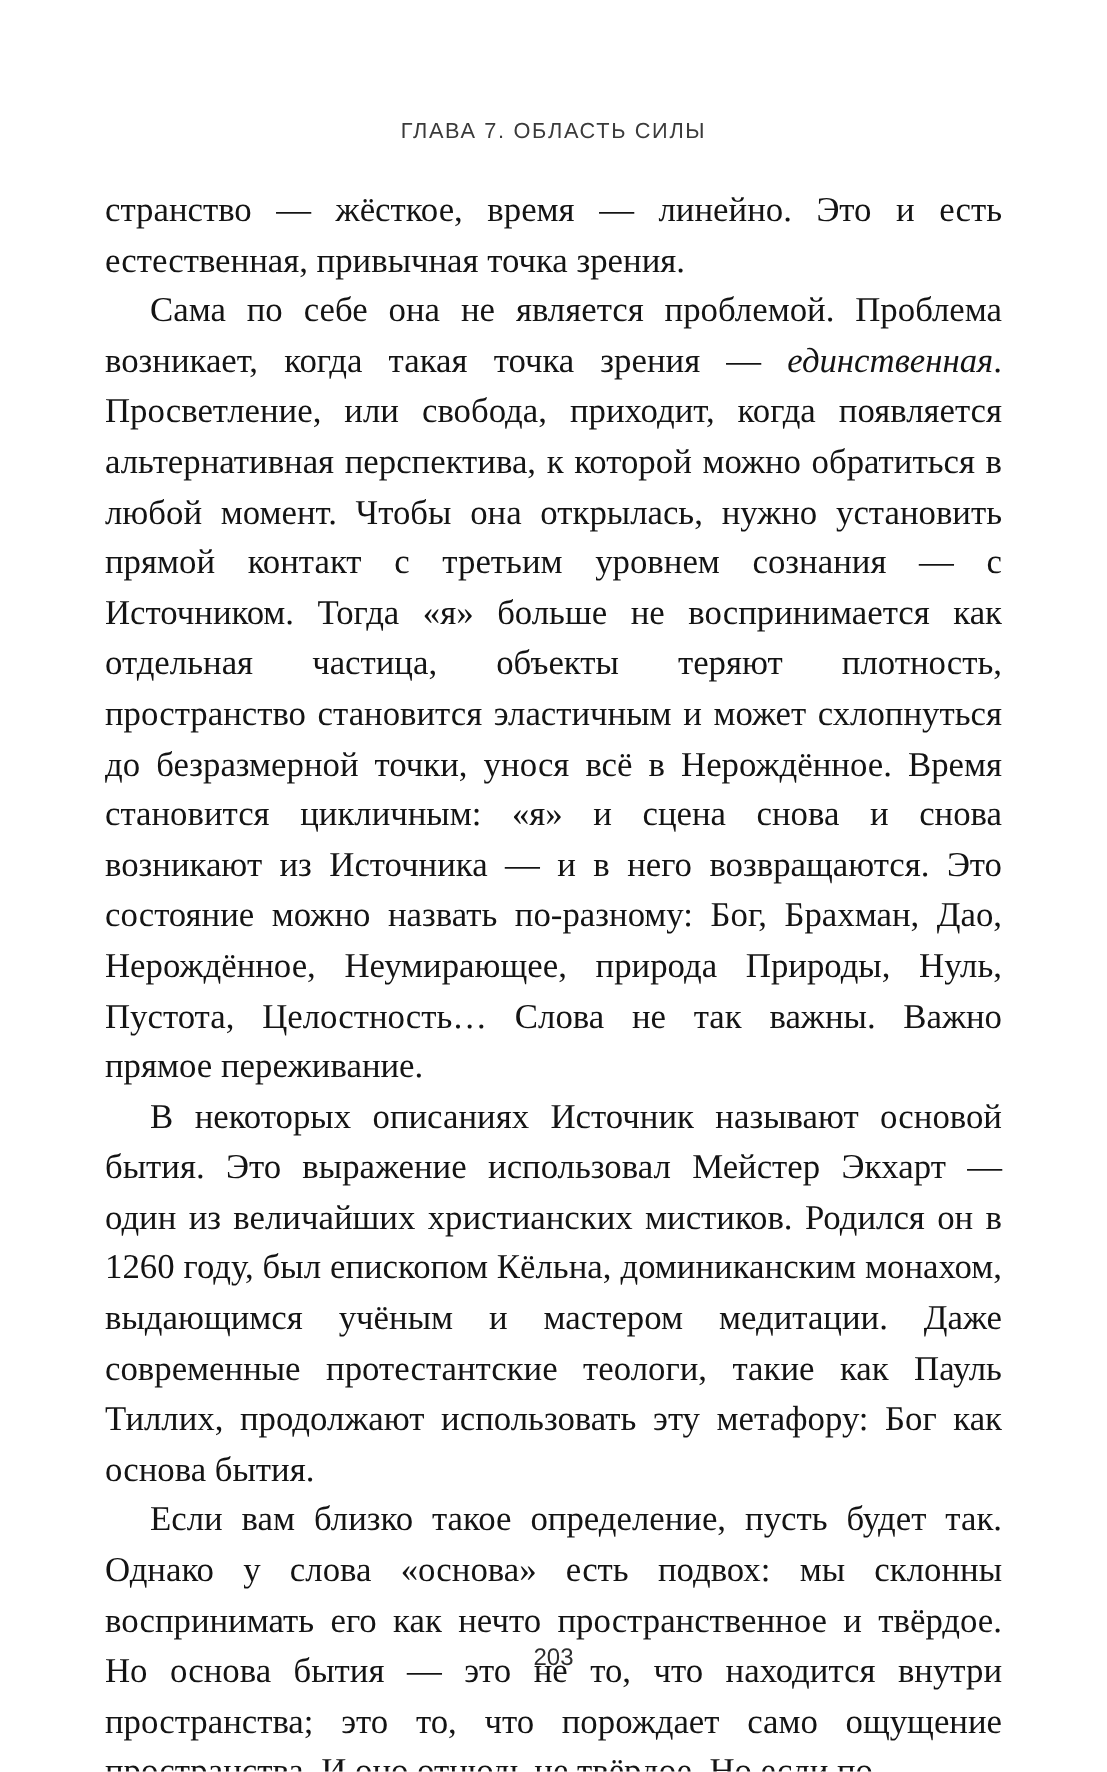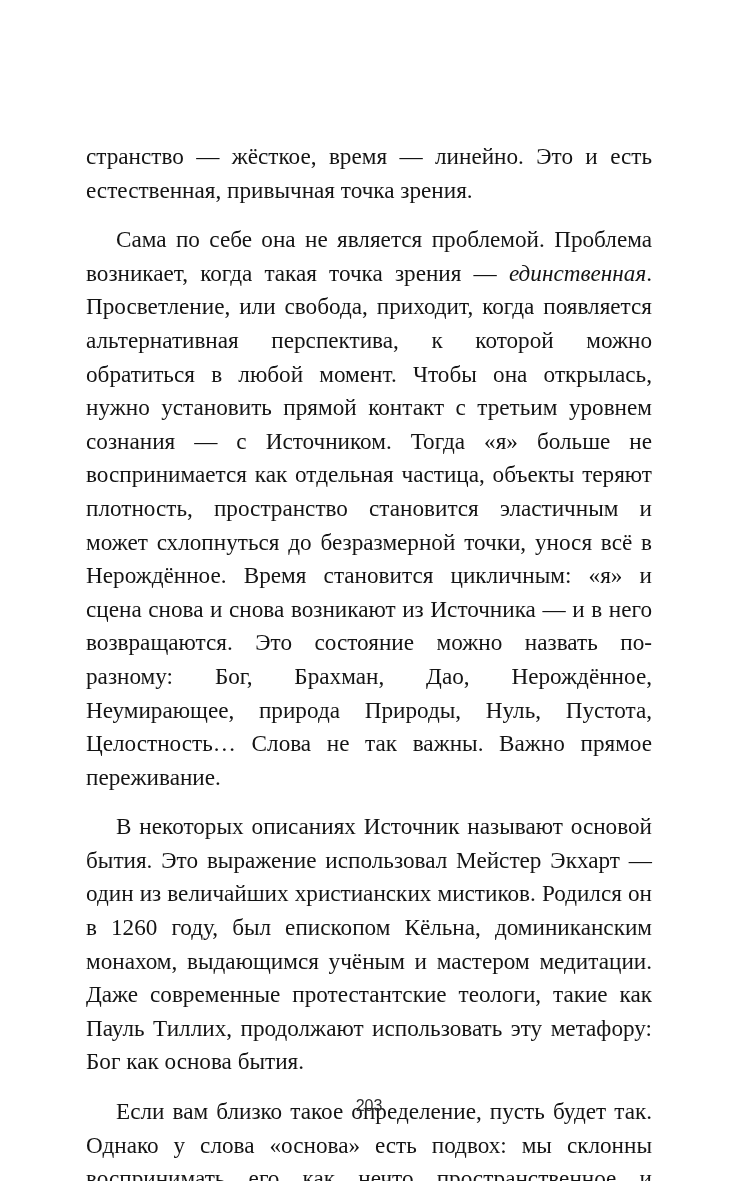--- a/index.html
+++ b/index.html
@@ -36,21 +36,21 @@
     text-transform: uppercase;
     font-weight: 400;
   }
   .text-block {
     position: absolute;
     top: 124px;
     left: 70px;
     width: 598px;
   }
   p {
-    margin: 16px;
+    margin: 0;
     font-size: 23.2px;
     line-height: 33.6px;
     text-align: justify;
     text-justify: inter-word;
     color: #141414;
     hyphens: manual;
   }
   p.indent {
     text-indent: 30px;
   }
@@ -65,20 +65,21 @@
     font-family: "Liberation Sans", sans-serif;
     font-size: 16px;
     color: #2e2e2e;
   }
 </style>
 </head>
 <body>
 
 <div class="page">
 
+  <div class="running-head">ГЛАВА 7. ОБЛАСТЬ СИЛЫ</div>
 
   <div class="text-block">
 
     <p class="body-par">странство — жёсткое, время — линейно. Это и есть естественная, привычная точка зрения.</p>
 
     <p class="body-par indent"><span>Сама по себе она не является проблемой. Проблема возникает, когда такая точка зрения — </span><em>единственная</em><span>. Просветление, или свобода, приходит, когда появляется альтернативная перспектива, к которой можно обратиться в любой момент. Чтобы она открылась, нужно установить прямой контакт с третьим уровнем сознания — с Источником. Тогда «я» больше не воспринимается как отдельная частица, объекты теряют плотность, пространство становится эластичным и может схлопнуться до безразмерной точки, унося всё в Нерождённое. Время становится цикличным: «я» и сцена снова и снова возникают из Источника — и в него возвращаются. Это состояние можно назвать по-разному: Бог, Брахман, Дао, Нерождённое, Неумирающее, природа Природы, Нуль, Пустота, Целостность… Слова не так важны. Важно прямое переживание.</span></p>
 
     <p class="body-par indent">В некоторых описаниях Источник называют основой бытия. Это выражение использовал Мейстер Экхарт — один из величайших христианских мистиков. Родился он в 1260 году, был епископом Кёльна, доминиканским монахом, выдающимся учёным и мастером медитации. Даже современные протестантские теологи, такие как Пауль Тиллих, продолжают использовать эту метафору: Бог как основа бытия.</p>
 
     <p class="body-par indent">Если вам близко такое определение, пусть будет так. Однако у слова «основа» есть подвох: мы склонны воспринимать его как нечто пространственное и твёрдое. Но основа бытия — это не то, что находится внутри пространства; это то, что порождает само ощущение пространства. И оно отнюдь не твёрдое. Но если по-</p>

